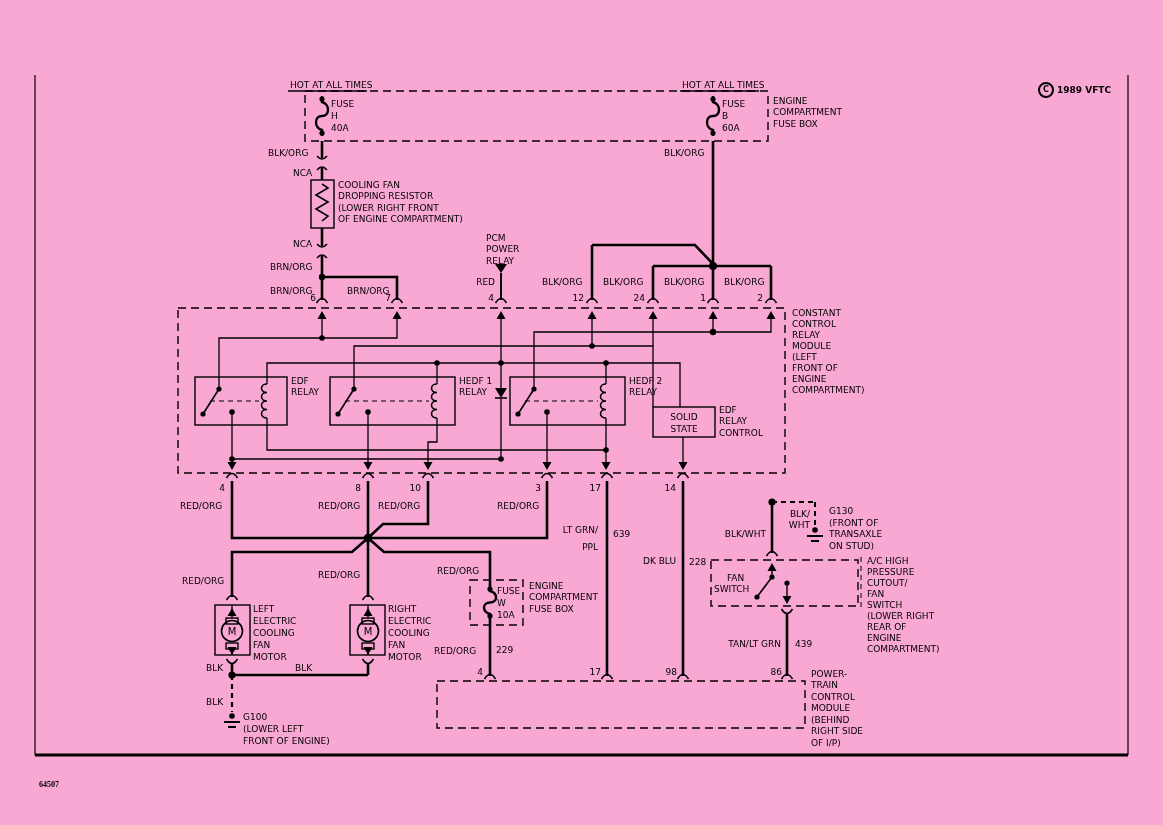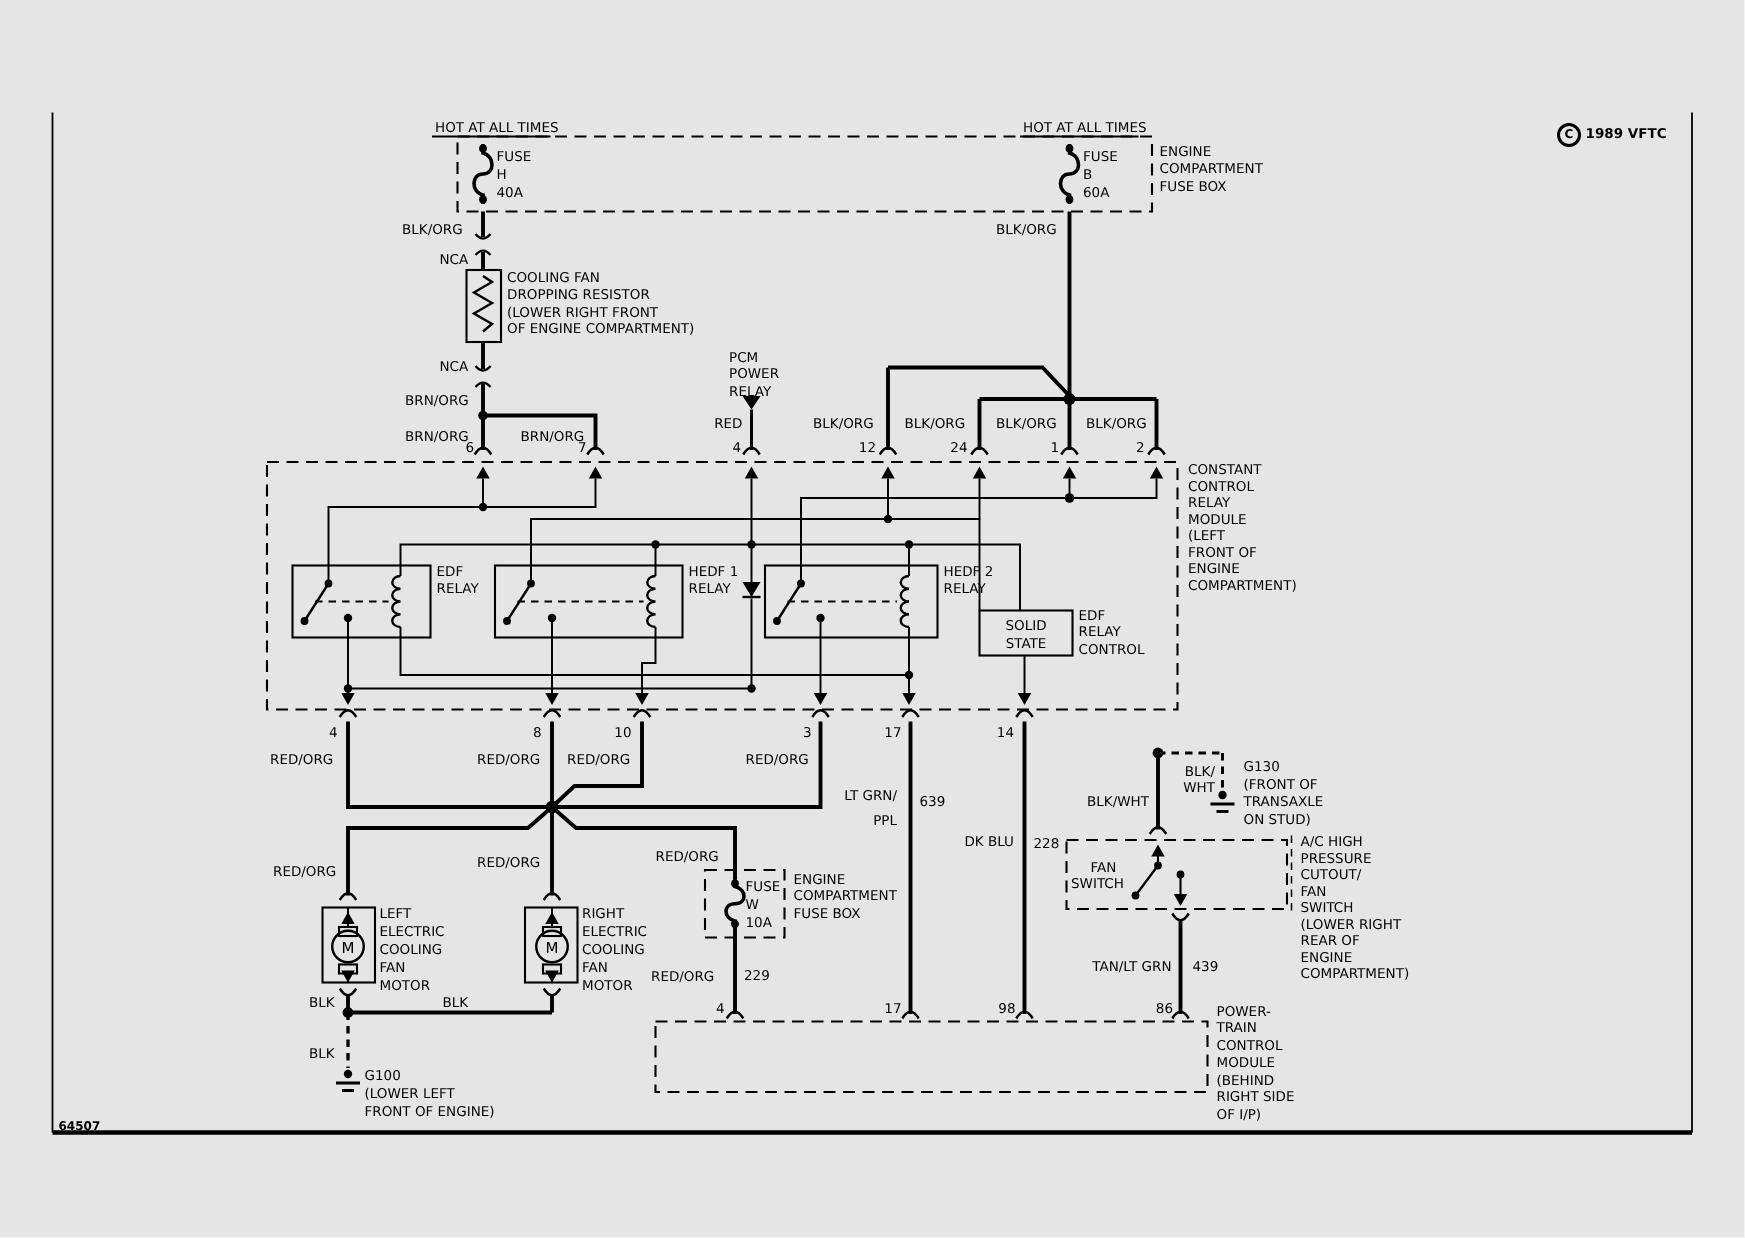--- a/index.html
+++ b/index.html
@@ -1,23 +1,23 @@
 <!DOCTYPE html>
 <html><head>
 <meta charset="utf-8">
 <style>
   html,body{margin:0;padding:0;background:#fff;}
-  #stage{position:relative;width:1163px;height:825px;background:#e5e5e5;overflow:hidden;
+  #stage{position:relative;width:1163px;height:825px;background:#f9a8d4;overflow:hidden;
          font-family:"DejaVu Sans", sans-serif;}
   #diagram-svg{position:absolute;left:0;top:0;}
   .hud{position:absolute;color:#000;font-family:"DejaVu Sans", sans-serif;}
   #copyright-notice{left:1038px;top:82px;display:flex;align-items:center;gap:3px;font-size:9px;font-weight:bold;}
   #copyright-icon{display:inline-block;width:12px;height:12px;border:2px solid #000;border-radius:50%;
                   font-size:8px;font-weight:bold;line-height:12px;text-align:center;}
-  #document-number{left:39px;top:746px;font-size:8px;font-weight:bold;}
+  #document-number{left:39px;top:780px;font-size:8px;font-weight:bold;font-family:Liberation Serif, serif;}
   text{fill:#000;}
 </style>
 </head>
 <body>
 
 <div id="stage">
   <svg id="diagram-svg" width="1163" height="825" viewBox="0 0 1163 825">
       <rect x="305" y="91" width="463" height="50" fill="none" stroke="#000000" stroke-width="1.4" stroke-dasharray="8,5"></rect>
       <rect x="311" y="180" width="23" height="48" fill="none" stroke="#000000" stroke-width="1.4"></rect>
       <rect x="178" y="308" width="607" height="165" fill="none" stroke="#000000" stroke-width="1.4" stroke-dasharray="8,5"></rect>

